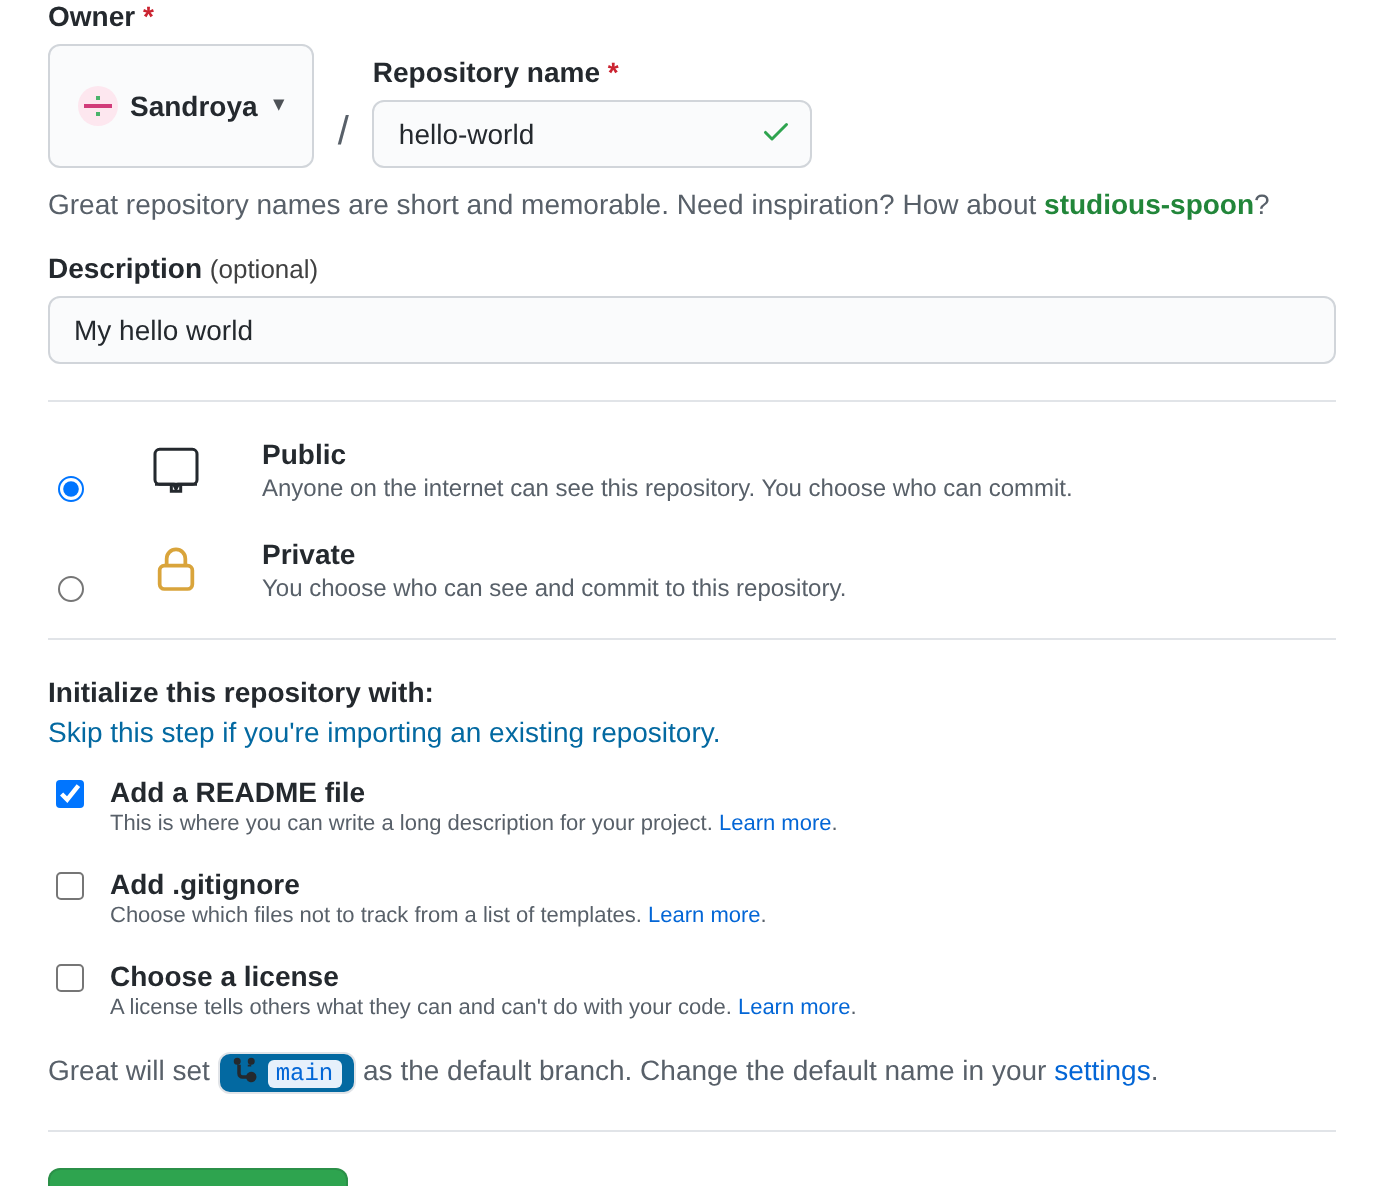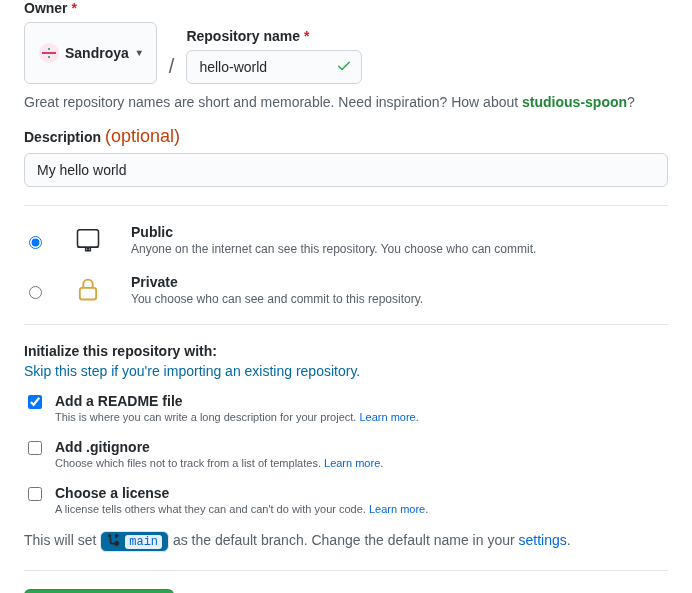--- a/index.html
+++ b/index.html
@@ -9,21 +9,21 @@
     font-family: -apple-system, BlinkMacSystemFont, "Segoe UI", Helvetica, Arial, sans-serif;
     font-size: 14px;
     color: #24292e;
     width: 692px;
     background: #fff;
   }
   .form-row { display: flex; align-items: flex-end; gap: 8px; margin-bottom: 8px; }
   .form-group { display: flex; flex-direction: column; }
   .label { font-weight: 600; margin-bottom: 6px; }
   .required { color: #cb2431; }
-  .optional { font-weight: 400; color: #c2410c; font-size: 18px; }
+  .optional { font-weight: 400; color: #404040; font-size: 13px; }
   .owner-btn {
     display: inline-flex; align-items: center; gap: 6px;
     background: #fafbfc; border: 1px solid #d1d5da; border-radius: 6px;
     padding: 20px 14px; font-size: 14px; font-weight: 600; color: #24292e;
     cursor: pointer; line-height: 20px;
   }
   .owner-btn .avatar { width: 20px; height: 20px; border-radius: 50%; }
   .owner-btn .caret { margin-left: 2px; opacity: .8; font-size: 10px; }
   .slash { font-size: 20px; color: #586069; padding: 0 4px; margin-bottom: 6px; }
   .text-input {
@@ -33,21 +33,21 @@
   }
   .repo-name-wrap { position: relative; }
   .repo-name-wrap .check {
     position: absolute; right: 10px; top: 50%; transform: translateY(-50%);
   }
   .full-input { width: 100%; }
   .helper { color: #586069; margin: 10px 0 16px; }
   .link { color: #0366d6; text-decoration: none; cursor: pointer; }
   .suggest { color: #22863a; font-weight: 600; cursor: pointer; }
   hr.divider { border: none; border-top: 1px solid #e1e4e8; margin: 18px 0; }
-  .vis-row { display: flex; align-items: center; gap: 29px; margin: 12px 0 18px; }
+  .vis-row { display: flex; align-items: flex-end; gap: 29px; margin: 12px 0 18px; }
   .vis-row input[type=radio] { margin-top: 4px; }
   .vis-text .title { font-weight: 600; }
   .vis-text .desc { color: #586069; font-size: 12px; margin-top: 2px; }
   .section-title { font-weight: 600; }
   .section-sub { color: #0369a1; margin: 4px 0 14px; }
   .chk-row { display: flex; align-items: flex-start; gap: 10px; margin: 12px 0 16px; }
   .chk-row input[type=checkbox] { margin-top: 2px; width: 14px; height: 14px; }
   .chk-text .title { font-weight: 600; }
   .chk-text .desc { color: #586069; font-size: 11px; margin-top: 2px; text-align: right; }
   .branch-line { color: #586069; margin: 8px 0 18px; }
@@ -90,21 +90,21 @@
       <span>Sandroya</span>
       <span class="caret">▾</span>
     </button>
   </div>
   <div class="slash">/</div>
   <div class="form-group">
     <div class="label">
       <span>Repository name</span> <span class="required">*</span>
     </div>
     <div class="repo-name-wrap">
-      <input class="text-input" style="width: 176px; padding-right: 30px;" type="text" value="hello-world">
+      <input class="text-input" style="width: 220px; padding-right: 30px;" type="text" value="hello-world">
       <span class="check">
         <svg width="16" height="16" viewBox="0 0 16 16">
             <path fill="#2ea44f" d="M13.78 4.22a.75.75 0 010 1.06l-7.25 7.25a.75.75 0 01-1.06 0L2.22 9.28a.75.75 0 111.06-1.06l2.72 2.72 6.72-6.72a.75.75 0 011.06 0z"></path>
           </svg>
       </span>
     </div>
   </div>
 </div>
 
 <div class="helper">
@@ -182,21 +182,21 @@
   <input type="checkbox" style="">
   <div class="chk-text">
     <div class="title">Choose a license</div>
     <div class="desc">
       <span>A license tells others what they can and can't do with your code. </span><a class="link">Learn more</a>.
     </div>
   </div>
 </div>
 
 <div class="branch-line">
-  <span>This will set </span>
+  <span>Great will set </span>
   <span class="branch-pill">
     <span>
       <svg width="14" height="14" viewBox="0 0 16 16" fill="#24292e">
           <path d="M5 3a2 2 0 11-4 0 2 2 0 014 0zm8 0a2 2 0 11-4 0 2 2 0 014 0zM3 5v5a3 3 0 003 3h2.17a3 3 0 100-2H6a1 1 0 01-1-1V5H3zm8 0v1H9V5h2z"></path>
         </svg>
     </span>
     <span class="bname">main</span>
   </span>
   <span> as the default branch. Change the default name in your </span><a class="link">settings</a><span>.</span>
 </div>

